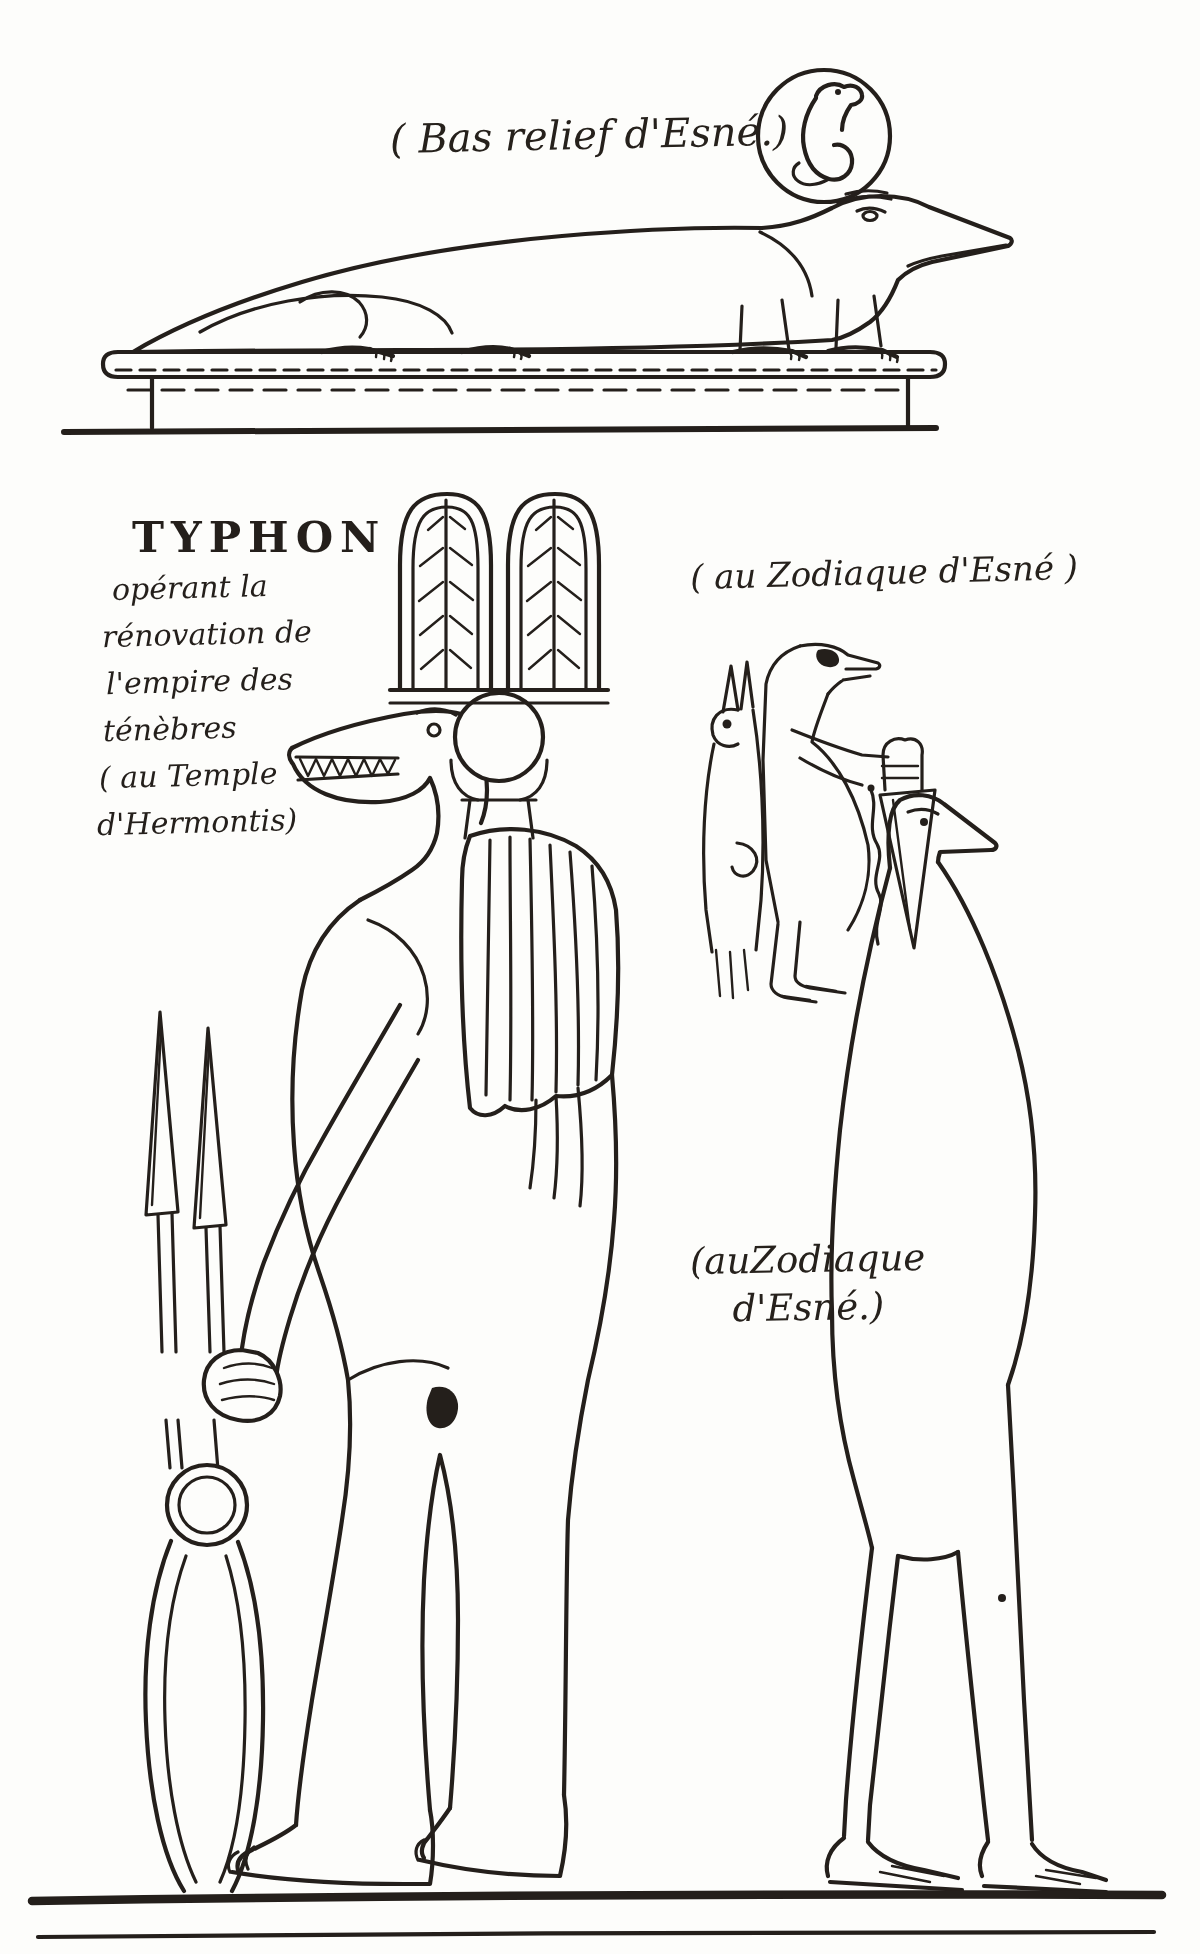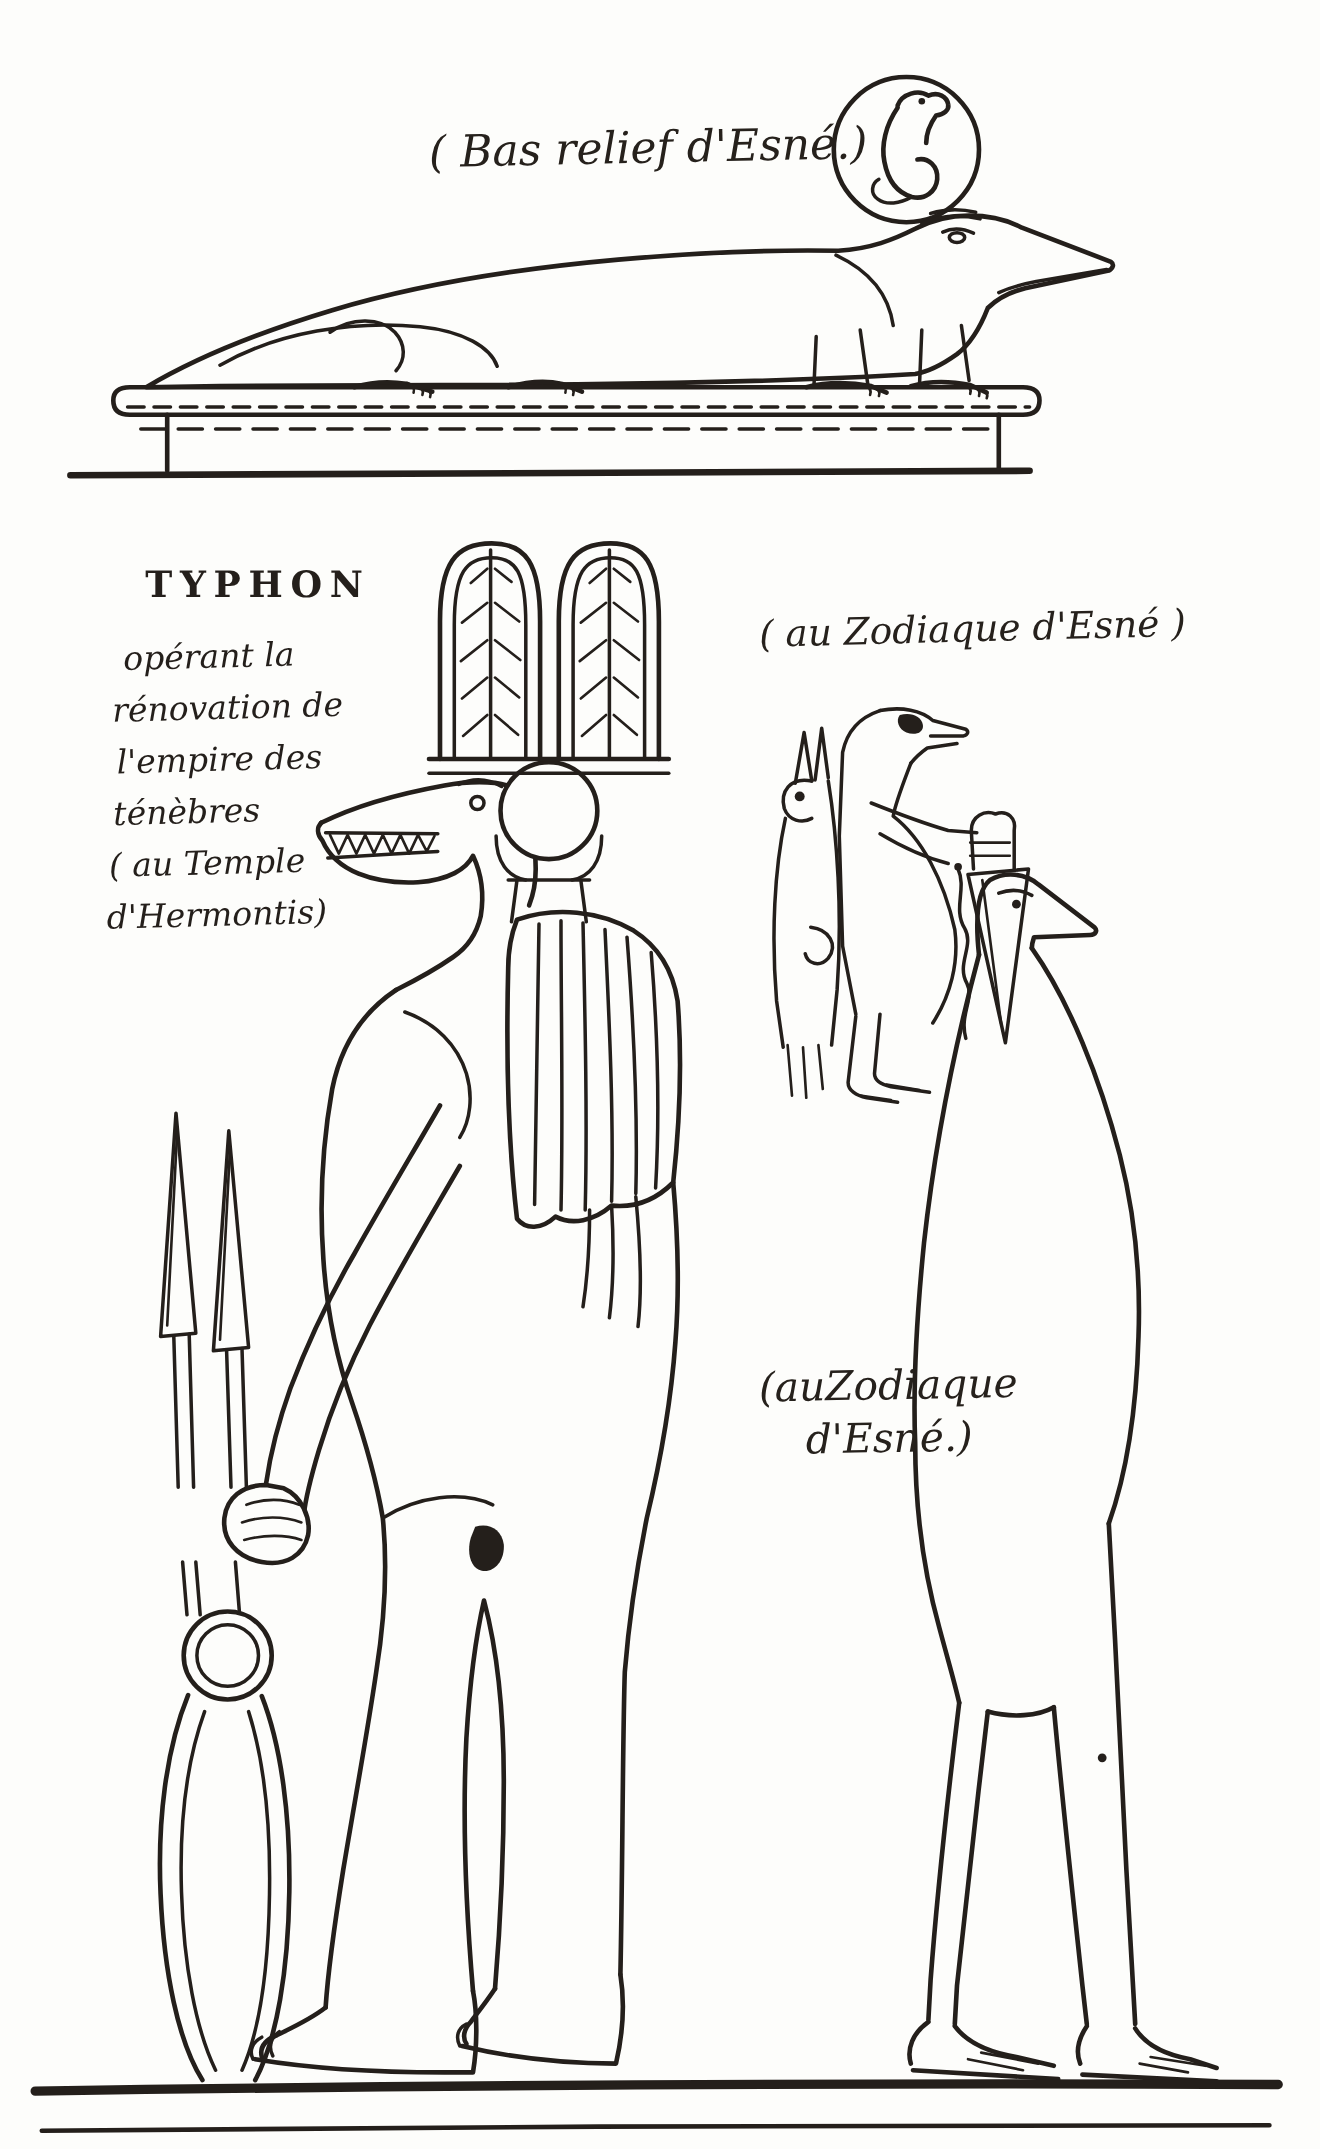--- a/index.html
+++ b/index.html
@@ -9,21 +9,21 @@
   .ink{stroke:#241f1b;fill:none;stroke-linecap:round;stroke-linejoin:round;}
   .w2{stroke-width:2.4;} .w3{stroke-width:3.2;} .w4{stroke-width:4.2;}
   .w6{stroke-width:6;} .w8{stroke-width:8.5;}
   .paper{fill:#fdfdfb;}
   .fill-ink{fill:#241f1b;stroke:none;}
   .cap{position:absolute;font-style:italic;color:#26211c;white-space:nowrap;}
   .cap-top{left:390px;top:112px;width:380px;text-align:center;font-size:40px;transform:rotate(-1.2deg);}
   .cap-zsmall{left:690px;top:552px;width:390px;font-size:34px;transform:rotate(-1.5deg);}
   .cap-ztall{left:658px;top:1236px;width:300px;text-align:center;font-size:37px;line-height:48px;transform:rotate(-1deg);white-space:normal;}
   .typhon-block{position:absolute;left:96px;top:512px;width:250px;}
-  .typhon-title{font-weight:700;font-size:33px;letter-spacing:7px;margin-left:36px;margin-bottom:22px;}
+  .typhon-title{font-weight:700;font-size:43px;letter-spacing:7px;margin-left:36px;margin-bottom:1px;}
   .tl{font-style:italic;font-size:30px;line-height:47px;transform:rotate(-1.5deg);white-space:nowrap;}
   .tl:nth-of-type(2){margin-left:16px;} .tl:nth-of-type(3){margin-left:6px;}
   .tl:nth-of-type(4){margin-left:10px;} .tl:nth-of-type(5){margin-left:7px;}
   .tl:nth-of-type(6){margin-left:3px;} .tl:nth-of-type(7){margin-left:1px;}
 </style>
 </head>
 <body>
 
 <div class="page">
 

